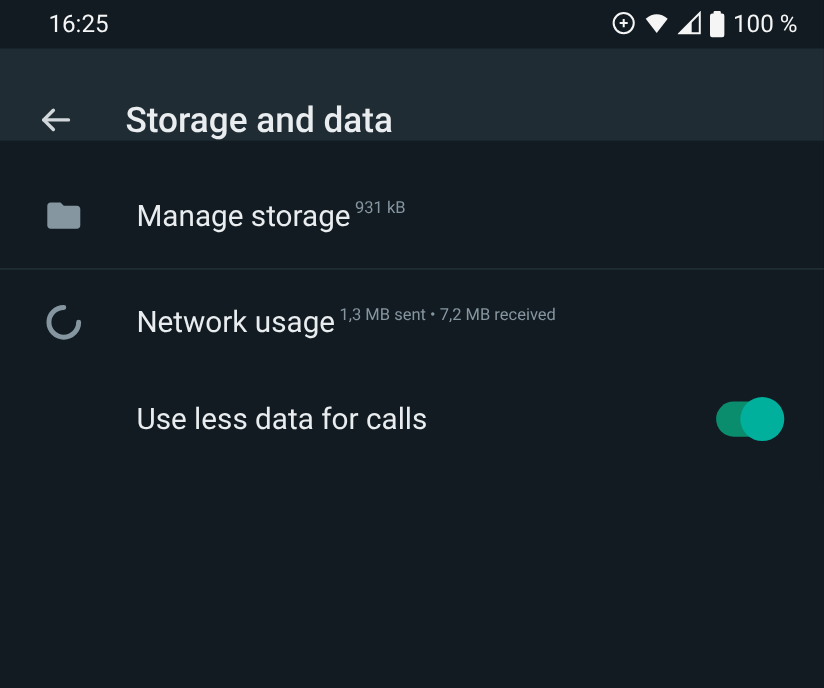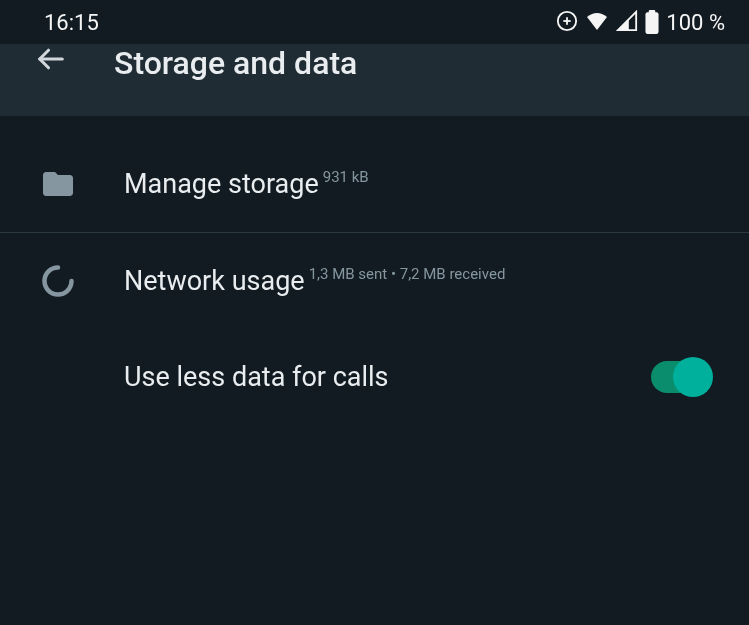--- a/index.html
+++ b/index.html
@@ -28,24 +28,24 @@
     .status-right {
       display: flex;
       align-items: flex-start;
       gap: 7px;
     }
     .status-icon {
       display: inline-flex;
       align-items: center;
     }
     .app-bar {
-      height: 72px;
+      height: 84px;
       background: #1f2c34;
       display: flex;
-      align-items: flex-start;
+      align-items: flex-end;
       padding: 0 36px;
       gap: 48px;
     }
     .app-title {
       font-size: 32px;
       font-weight: 500;
       color: #e9edef;
     }
     .back-icon {
       color: #d1d7db;
@@ -103,35 +103,35 @@
       position: absolute;
       right: -4px;
       top: -4px;
       width: 40px;
       height: 40px;
       border-radius: 50%;
       background: #00af9c;
     }
     .row-toggle {
       display: flex;
-      align-items: center;
+      align-items: flex-start;
       justify-content: space-between;
     }
     .row-toggle .row-title {
       flex: 1;
     }
     .no-icon-spacer {
       width: 44px;
     }
   </style>
 </head>
 <body>
 
 <div class="status-bar">
-  <span>16:15</span>
+  <span>16:25</span>
   <div class="status-right">
     <span class="status-icon">
       <svg width="22" height="22" viewBox="0 0 24 24" fill="none" stroke="currentColor" stroke-width="2">
         <circle cx="12" cy="12" r="10"></circle>
         <line x1="12" y1="8" x2="12" y2="16"></line>
         <line x1="8" y1="12" x2="16" y2="12"></line>
       </svg>
     </span>
     <span class="status-icon">
       <svg width="24" height="22" viewBox="0 0 24 20">

